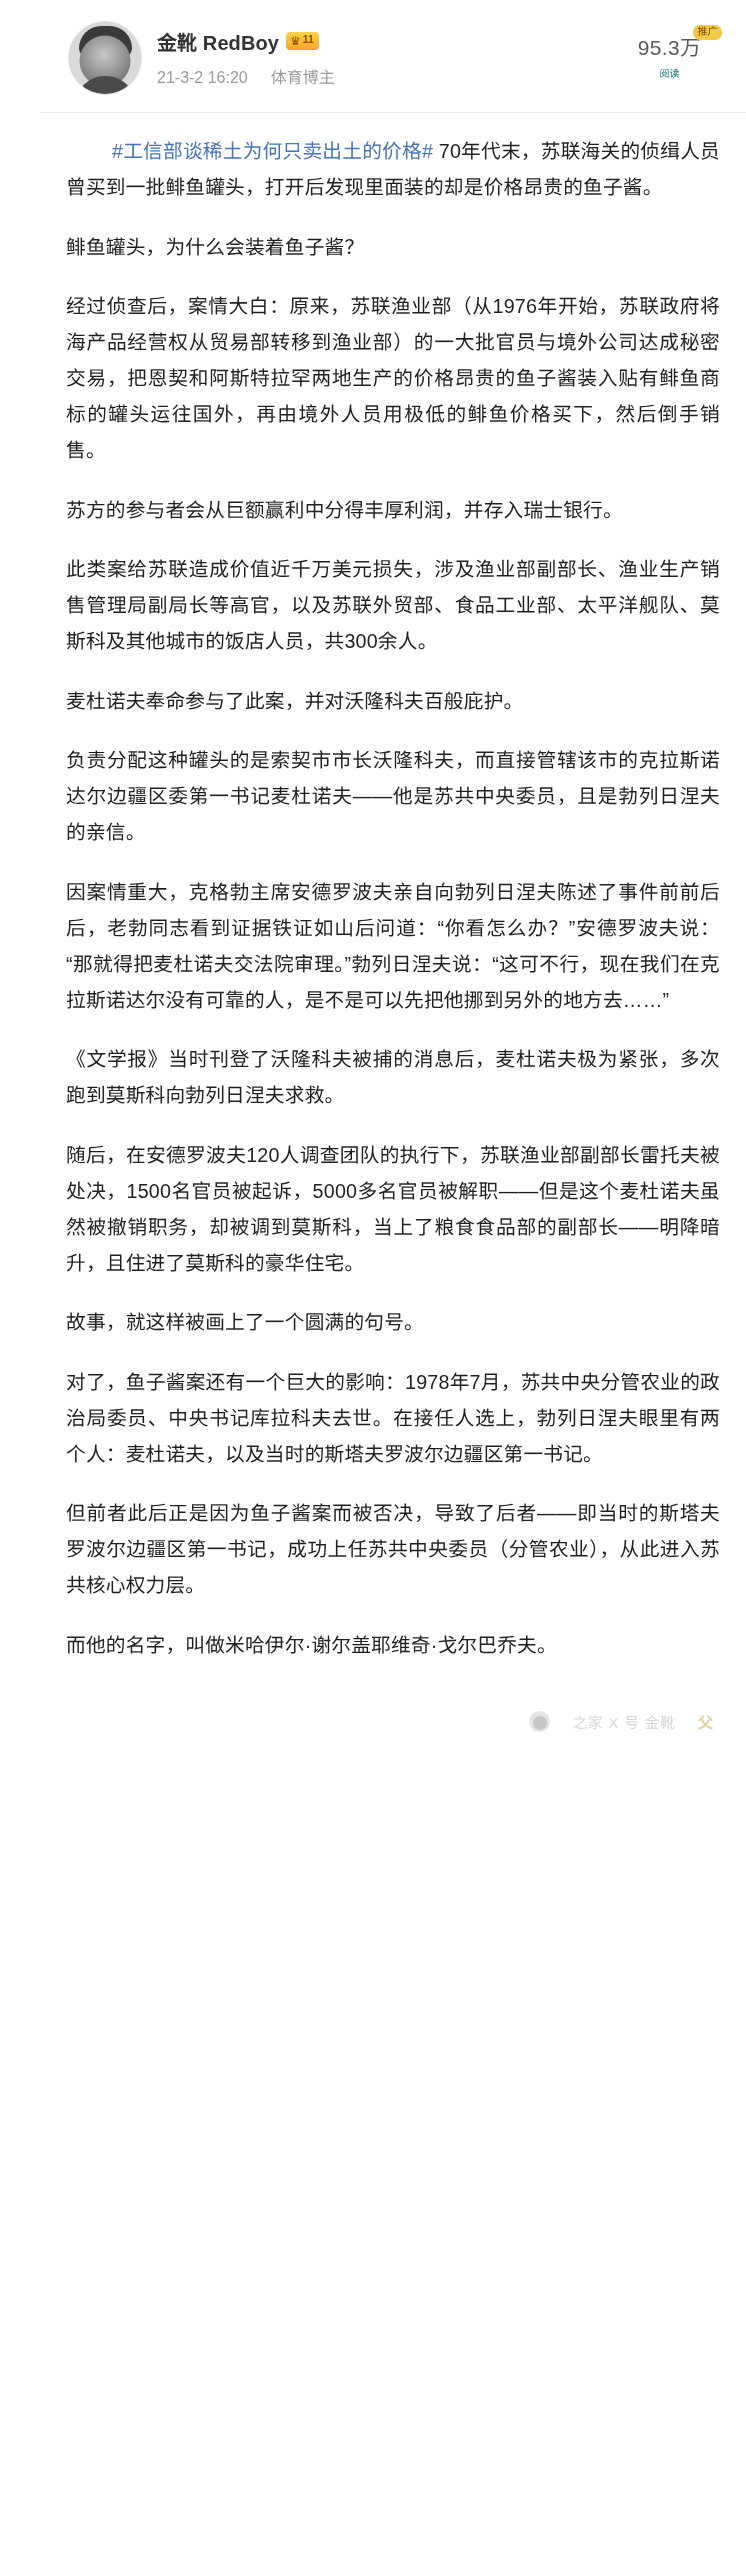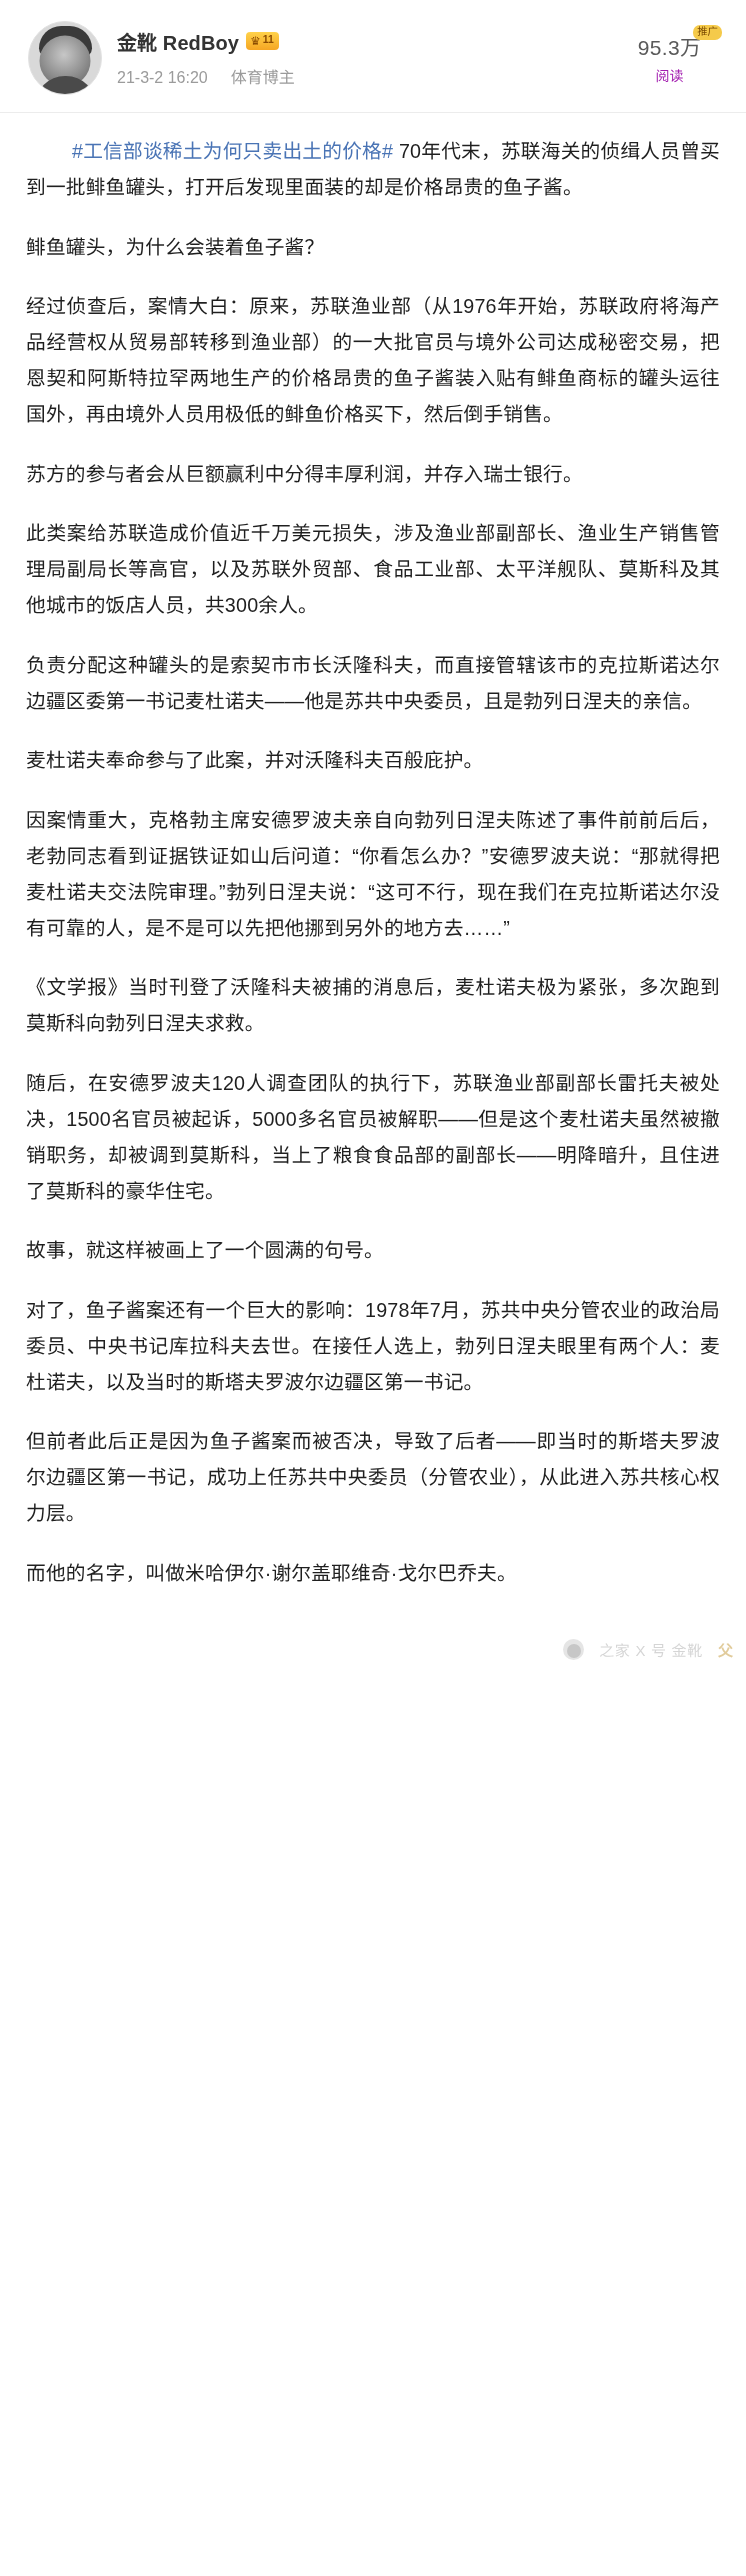--- a/index.html
+++ b/index.html
@@ -13,20 +13,21 @@
     font-family: "Liberation Sans", "DejaVu Sans", sans-serif;
     color: #1a1a1a;
     -webkit-font-smoothing: antialiased;
   }
   .page {
     width: 746px;
     min-height: 2576px;
     position: relative;
     background: #fff;
     box-sizing: border-box;
+    padding-left: 40px;
   }
 
   
   .header {
     display: flex;
     align-items: flex-start;
     padding: 21px 28px 7px 28px;
     box-sizing: border-box;
   }
   .avatar {
@@ -120,22 +121,22 @@
     padding-top: 9.7px;
     position: relative;
     min-width: 97px;
   }
   .readcount {
     font-size: 21px;
     color: #5a5a5a;
     letter-spacing: 0.3px;
   }
   .readlabel {
-    font-size: 14px;
-    color: #a21caf;
+    font-size: 10px;
+    color: #0f766e;
     margin-top: 4.1px;
   }
   .promo-tag {
     position: absolute;
     right: -4.1px;
     top: 4.1px;
     background: #f5ca4a;
     color: #7a4a00;
     font-size: 10.4px;
     border-radius: 7px;
@@ -169,25 +170,25 @@
     margin-left: 46px;
   }
 
   
   .footer {
     position: relative;
     height: 62px;
   }
   .watermark {
     position: absolute;
-    right: 13px;
+    right: 33px;
     bottom: 16.6px;
     display: flex;
     align-items: center;
-    gap: 15px;
+    gap: 22px;
     opacity: 0.55;
   }
   .wm-logo {
     width: 21px;
     height: 21px;
     border-radius: 50%;
     background: #d0d0d0;
     position: relative;
     overflow: hidden;
   }
@@ -257,23 +258,23 @@
 
     <p class="para">鲱鱼罐头，为什么会装着鱼子酱？</p>
 
     <p class="para">经过侦查后，案情大白：原来，苏联渔业部（从1976年开始，苏联政府将海产品经营权从贸易部转移到渔业部）的一大批官员与境外公司达成秘密交易，把恩契和阿斯特拉罕两地生产的价格昂贵的鱼子酱装入贴有鲱鱼商标的罐头运往国外，再由境外人员用极低的鲱鱼价格买下，然后倒手销售。</p>
 
     <p class="para">苏方的参与者会从巨额赢利中分得丰厚利润，并存入瑞士银行。</p>
 
 
     <p class="para">此类案给苏联造成价值近千万美元损失，涉及渔业部副部长、渔业生产销售管理局副局长等高官，以及苏联外贸部、食品工业部、太平洋舰队、莫斯科及其他城市的饭店人员，共300余人。</p>
 
+    <p class="para">麦杜诺夫奉命参与了此案，并对沃隆科夫百般庇护。</p>
+
     <p class="para">负责分配这种罐头的是索契市市长沃隆科夫，而直接管辖该市的克拉斯诺达尔边疆区委第一书记麦杜诺夫——他是苏共中央委员，且是勃列日涅夫的亲信。</p>
-
-    <p class="para">麦杜诺夫奉命参与了此案，并对沃隆科夫百般庇护。</p>
 
     <p class="para">因案情重大，克格勃主席安德罗波夫亲自向勃列日涅夫陈述了事件前前后后，老勃同志看到证据铁证如山后问道：“你看怎么办？”安德罗波夫说：“那就得把麦杜诺夫交法院审理。”勃列日涅夫说：“这可不行，现在我们在克拉斯诺达尔没有可靠的人，是不是可以先把他挪到另外的地方去……”</p>
 
     <p class="para">《文学报》当时刊登了沃隆科夫被捕的消息后，麦杜诺夫极为紧张，多次跑到莫斯科向勃列日涅夫求救。</p>
 
     <p class="para">随后，在安德罗波夫120人调查团队的执行下，苏联渔业部副部长雷托夫被处决，1500名官员被起诉，5000多名官员被解职——但是这个麦杜诺夫虽然被撤销职务，却被调到莫斯科，当上了粮食食品部的副部长——明降暗升，且住进了莫斯科的豪华住宅。</p>
 
     <p class="para">故事，就这样被画上了一个圆满的句号。</p>
 
 

